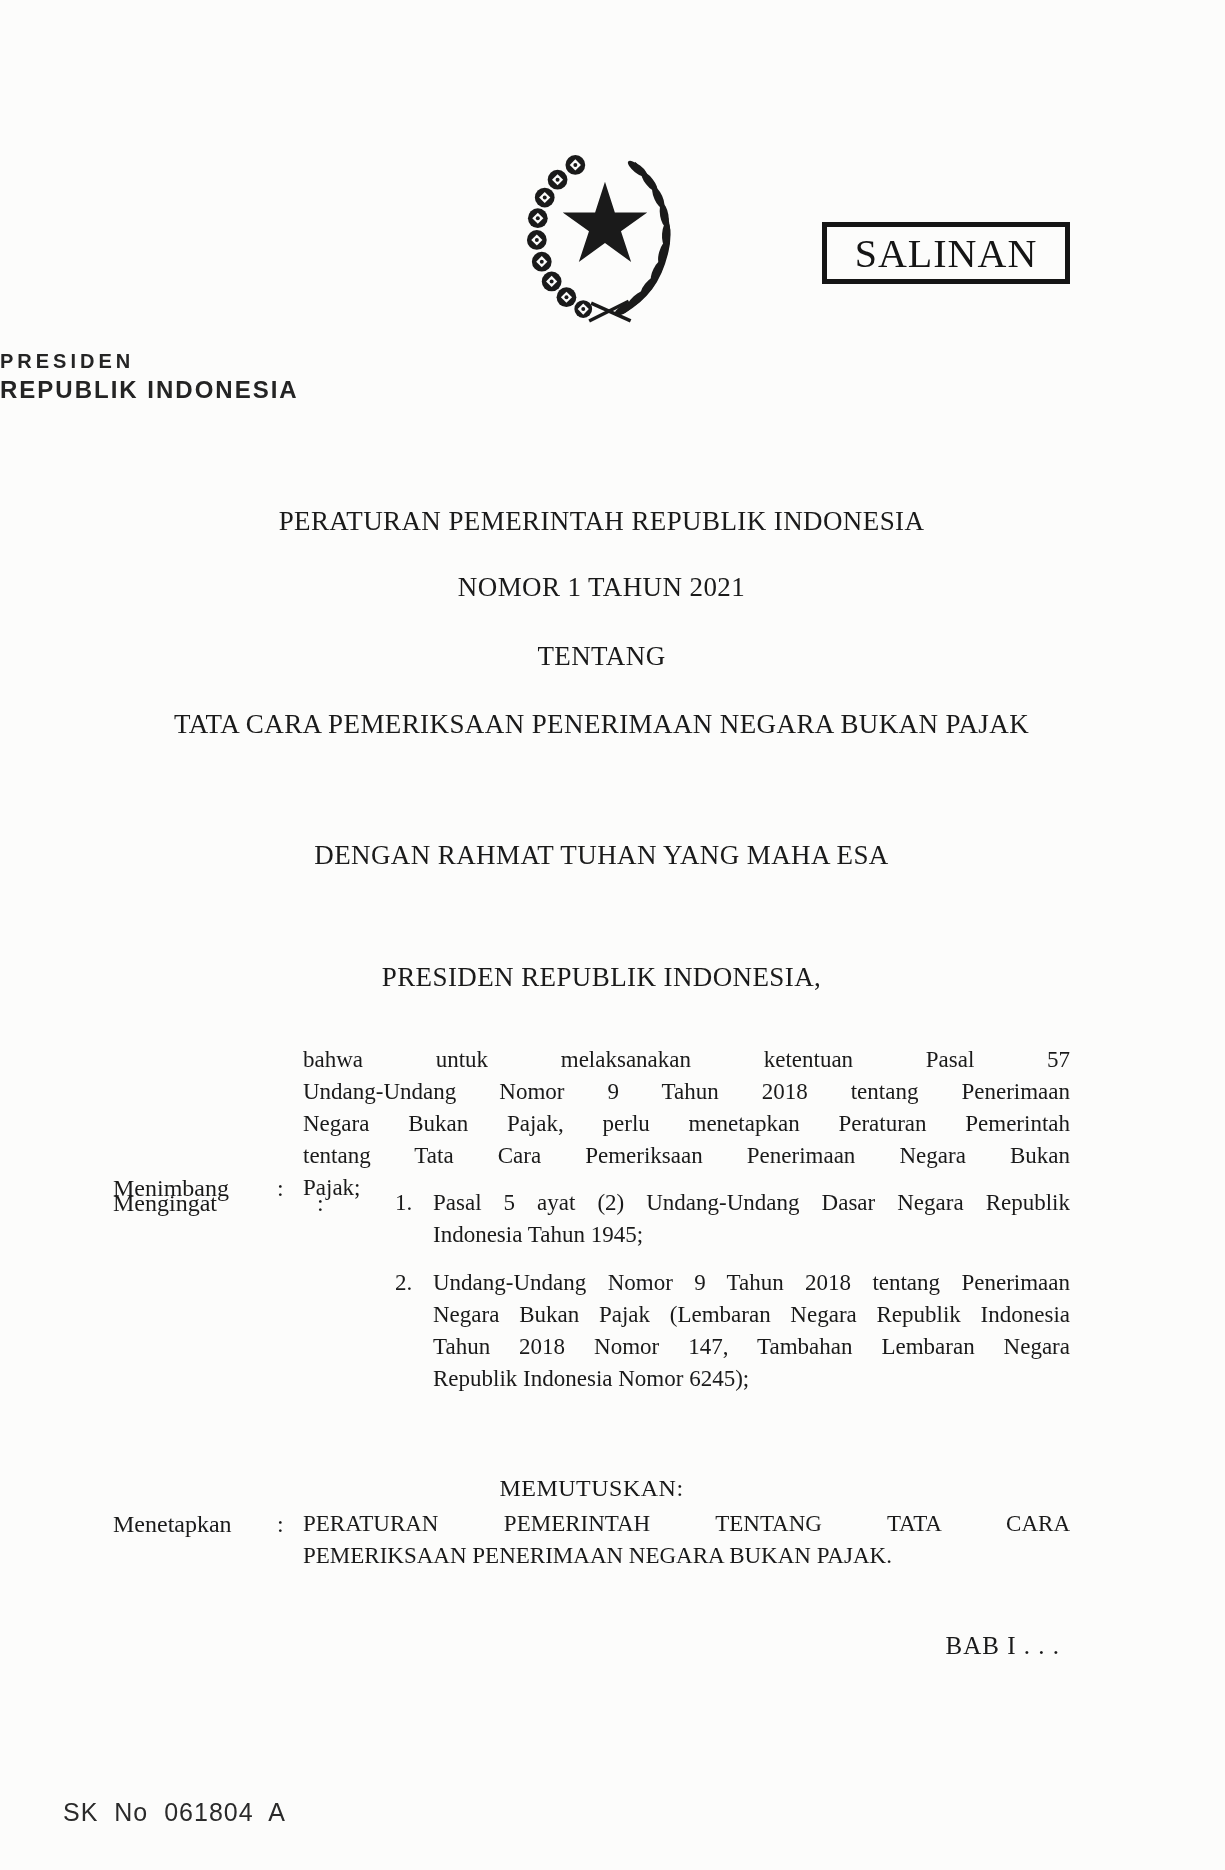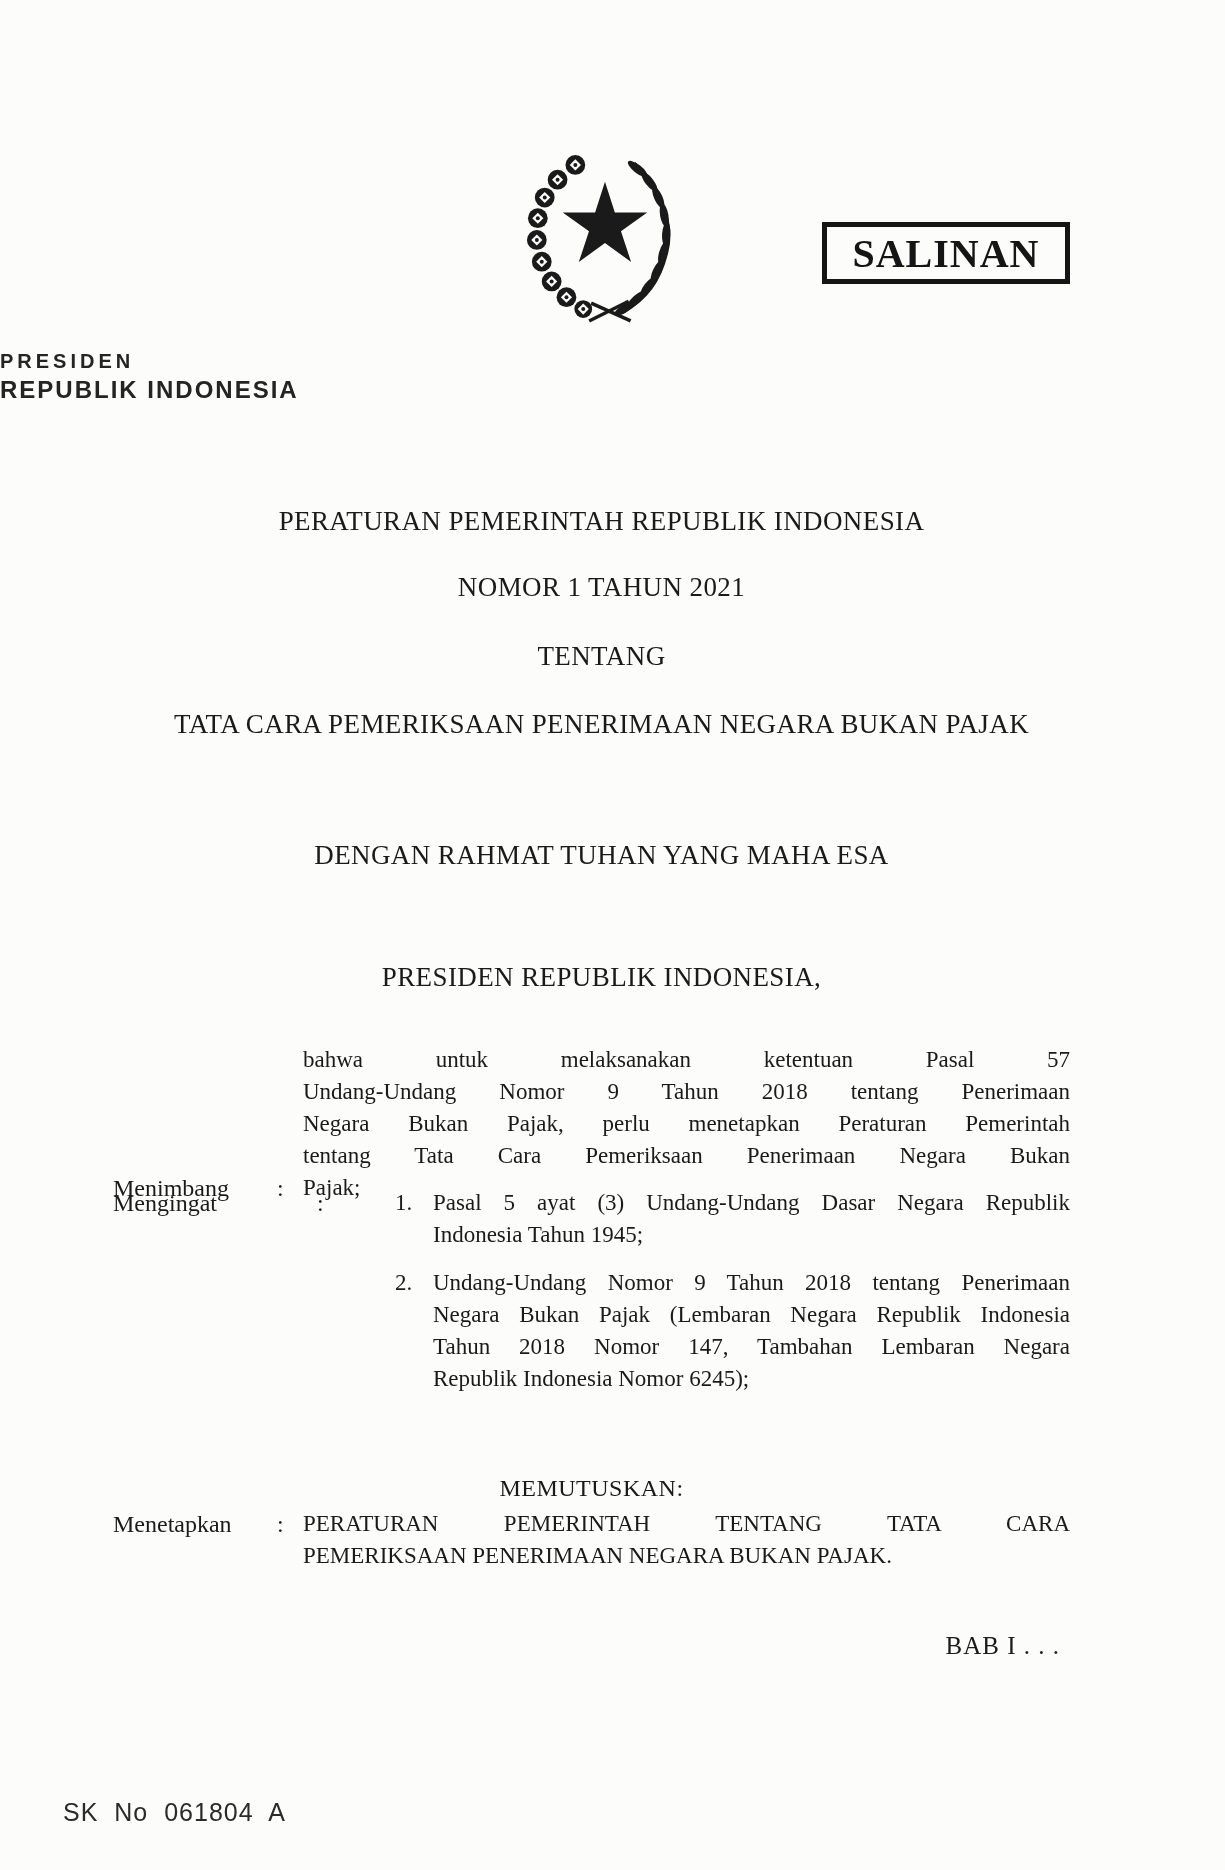--- a/index.html
+++ b/index.html
@@ -17,21 +17,21 @@
     font-family:"Liberation Sans", sans-serif; font-weight:bold; color:#242424;
   }
   .lh1 { font-size:20px; letter-spacing:4px; line-height:24px; }
   .lh2 { font-size:24px; letter-spacing:2px; line-height:28px; margin-top:3px; }
 
   
   .salinan {
     position:absolute; left:822px; top:222px; width:248px; height:62px;
     border:5px solid #151515; box-sizing:border-box;
     display:flex; align-items:center; justify-content:center;
-    font-weight:bold; font-size:40px; letter-spacing:1px; color:#151515;
+    font-weight:normal; font-size:40px; letter-spacing:1px; color:#151515;
   }
 
   
   .title-line {
     position:absolute; left:113px; width:977px; text-align:center;
     font-size:27px; line-height:34px; letter-spacing:0.4px; height:34px;
   }
 
   
   .preamble-row { position:absolute; left:113px; width:957px; display:flex; }
@@ -165,21 +165,21 @@
     </div>
   </div>
 
   <div class="preamble-row" style="top:1187px;gap:40px;">
     <div class="p-label">Mengingat</div>
     <div class="p-colon">:</div>
     <div class="p-body">
       <div class="m-item">
         <div class="m-num">1.</div>
         <div class="m-text">
-          <div class="jline">Pasal 5 ayat (3) Undang-Undang Dasar Negara Republik</div>
+          <div class="jline">Pasal 5 ayat (2) Undang-Undang Dasar Negara Republik</div>
           <div class="jline last">Indonesia Tahun 1945;</div>
         </div>
       </div>
       <div class="m-item">
         <div class="m-num">2.</div>
         <div class="m-text">
           <div class="jline">Undang-Undang Nomor 9 Tahun 2018 tentang Penerimaan</div>
           <div class="jline">Negara Bukan Pajak (Lembaran Negara Republik Indonesia</div>
           <div class="jline">Tahun 2018 Nomor 147, Tambahan Lembaran Negara</div>
           <div class="jline last">Republik Indonesia Nomor 6245);</div>

